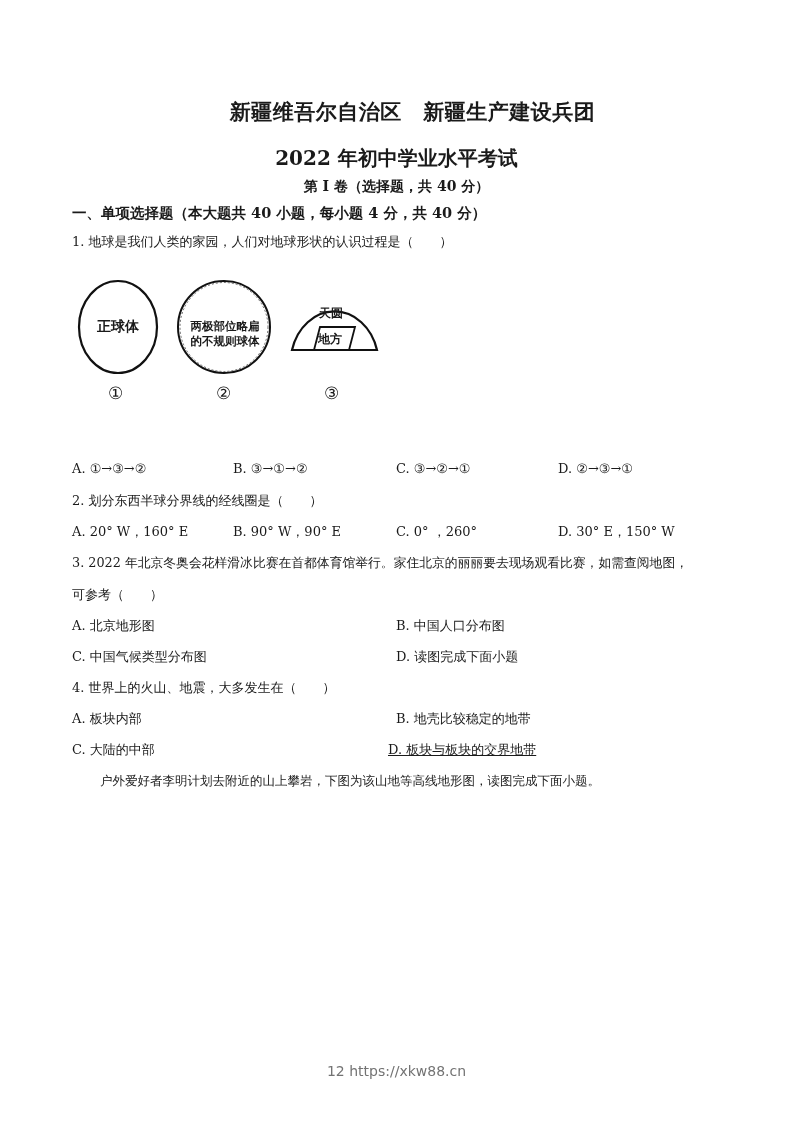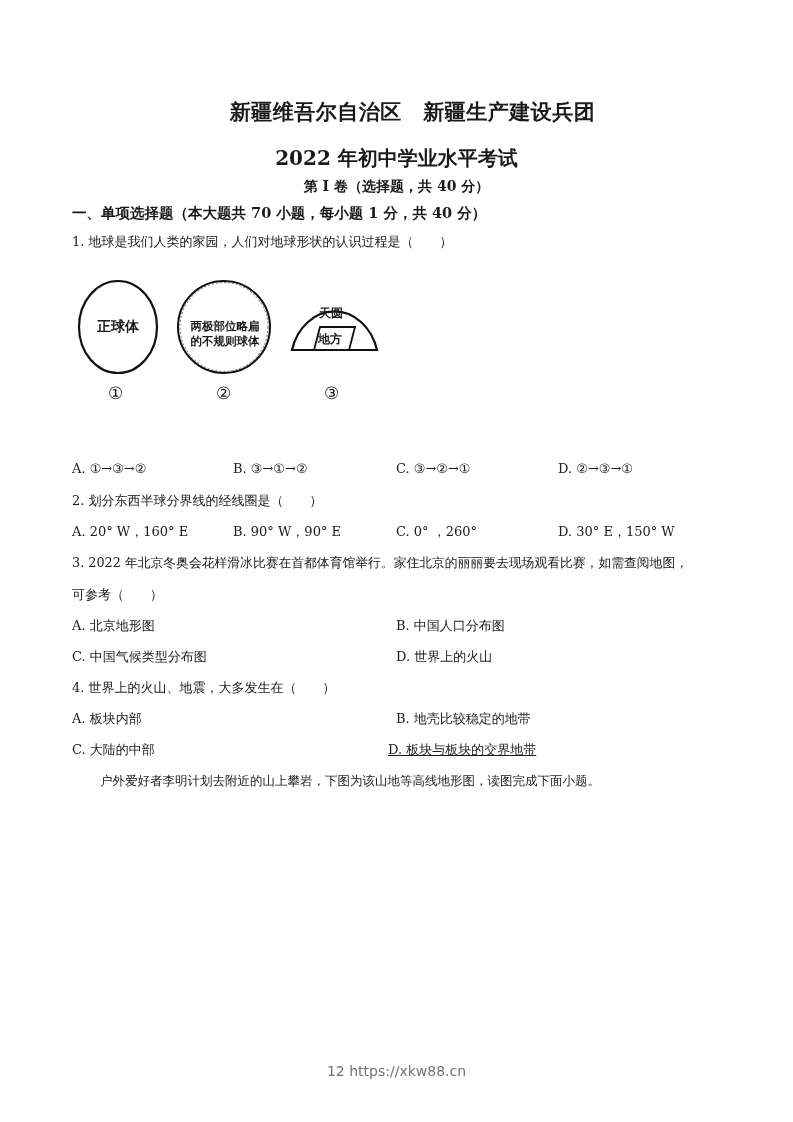--- a/index.html
+++ b/index.html
@@ -16,21 +16,21 @@
   .fig { position:absolute; }
   .fig-text { position:absolute; font-family:"DejaVu Sans","Liberation Sans",sans-serif; text-align:center; }
   .num { position:absolute; font-size:17px; }
 </style>
 </head>
 <body>
 
 <div class="abs title1">新疆维吾尔自治区　新疆生产建设兵团</div>
 <div class="abs title2">2022 年初中学业水平考试</div>
 <div class="abs title3">第 I 卷（选择题，共 40 分）</div>
-<div class="abs section">一、单项选择题（本大题共 70 小题，每小题 1 分，共 40 分）</div>
+<div class="abs section">一、单项选择题（本大题共 40 小题，每小题 4 分，共 40 分）</div>
 
 <div class="abs q" style="top:233px;">1. 地球是我们人类的家园，人们对地球形状的认识过程是（　　）</div>
 
 <div>
   <svg class="fig" style="left:70px;top:275px;" width="320" height="110" viewBox="0 0 320 110">
     <ellipse cx="48" cy="52" rx="39" ry="46" fill="none" stroke="#111" stroke-width="2.2"></ellipse>
     <ellipse cx="154" cy="52" rx="46" ry="46" fill="none" stroke="#111" stroke-width="2"></ellipse>
     <ellipse cx="154" cy="52" rx="44" ry="44.5" fill="none" stroke="#666" stroke-width="1" stroke-dasharray="2,2"></ellipse>
     <path d="M222 75 A44 52 0 0 1 307 75 Z" fill="none" stroke="#111" stroke-width="2.2"></path>
     <path d="M244 75 L250 52 L285 52 L279 75 Z" fill="none" stroke="#111" stroke-width="1.8"></path>
@@ -56,21 +56,21 @@
 <div class="abs opt" style="top:523px;left:72px;">A.  20° W，160° E</div>
 <div class="abs opt" style="top:523px;left:233px;">B.  90° W，90° E</div>
 <div class="abs opt" style="top:523px;left:396px;">C.  0° ，260°</div>
 <div class="abs opt" style="top:523px;left:558px;">D.  30° E，150° W</div>
 
 <div class="abs q" style="top:555px;font-size:12.8px;">3. 2022 年北京冬奥会花样滑冰比赛在首都体育馆举行。家住北京的丽丽要去现场观看比赛，如需查阅地图，</div>
 <div class="abs q" style="top:586px;">可参考（　　）</div>
 <div class="abs opt" style="top:617px;left:72px;">A.  北京地形图</div>
 <div class="abs opt" style="top:617px;left:396px;">B.  中国人口分布图</div>
 <div class="abs opt" style="top:648px;left:72px;">C.  中国气候类型分布图</div>
-<div class="abs opt" style="top:648px;left:396px;">D.  世界上的火山</div>
+<div class="abs opt" style="top:648px;left:396px;">D.  读图完成下面小题</div>
 
 <div class="abs q" style="top:679px;">4. 世界上的火山、地震，大多发生在（　　）</div>
 <div class="abs opt" style="top:710px;left:72px;">A.  板块内部</div>
 <div class="abs opt" style="top:710px;left:396px;">B.  地壳比较稳定的地带</div>
 <div class="abs opt" style="top:741px;left:72px;">C.  大陆的中部</div>
 <div class="abs opt" style="top:741px;left:388px;text-decoration:underline;">D.  板块与板块的交界地带</div>
 
 <div class="abs q" style="top:773px;left:100px;font-size:12.5px;">户外爱好者李明计划去附近的山上攀岩，下图为该山地等高线地形图，读图完成下面小题。</div>
 
 <div class="abs footer">12 https://xkw88.cn</div>

